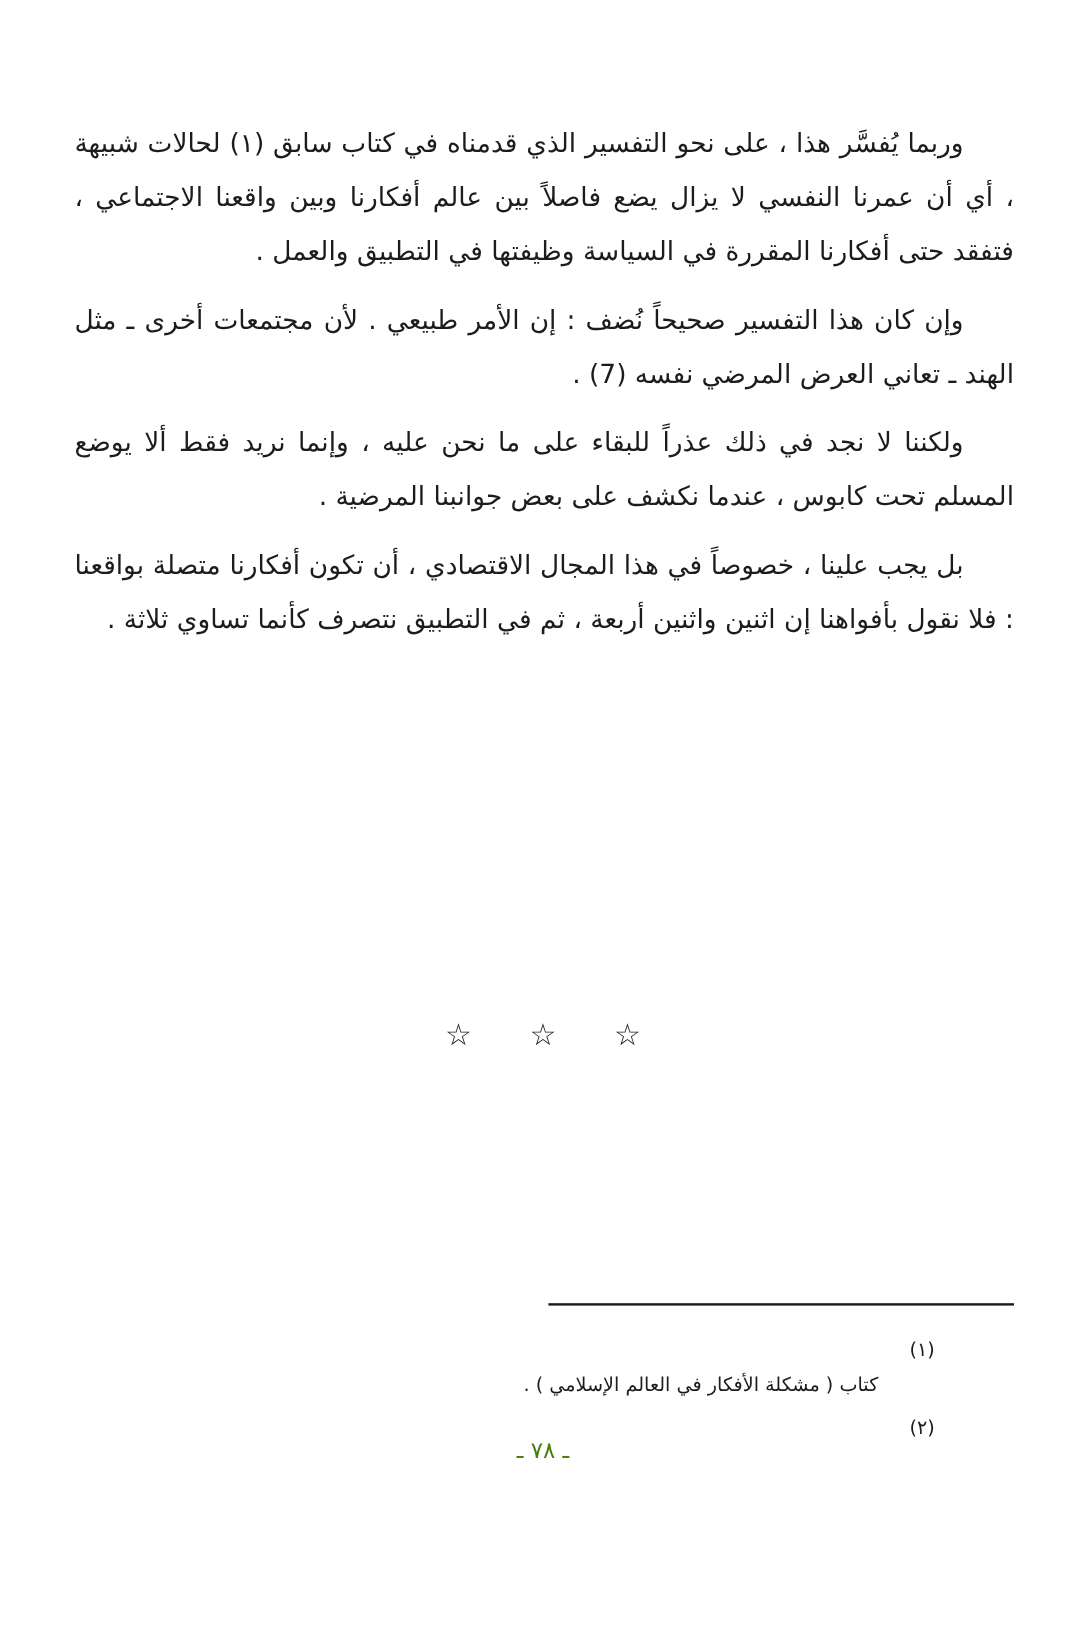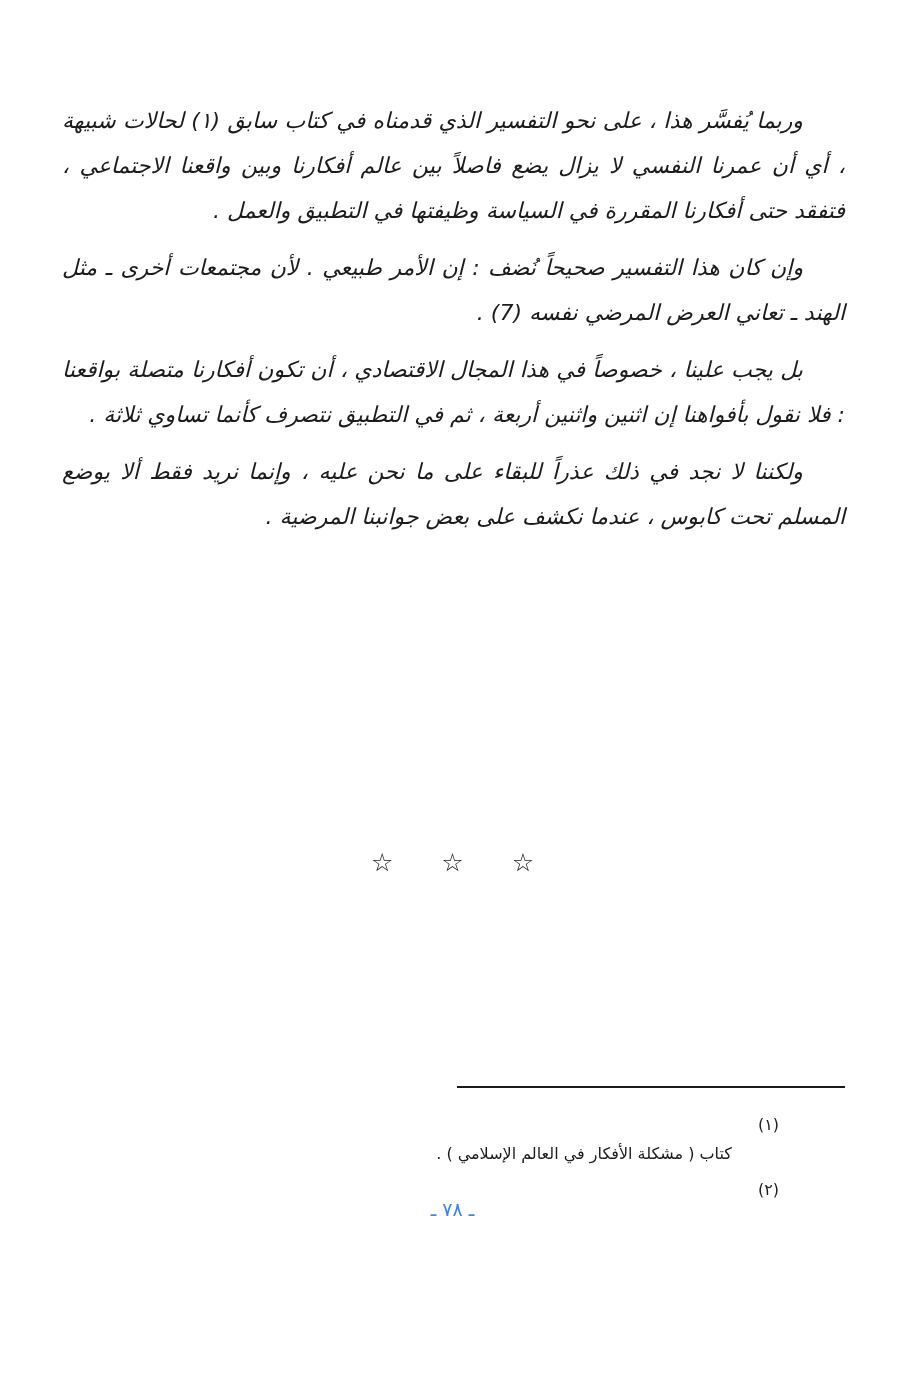--- a/index.html
+++ b/index.html
@@ -26,21 +26,20 @@
     top: 98px;
     right: 60px;
     left: 62px;
     font-size: 22px;
     line-height: 45px;
     text-align: justify;
   }
   .body-text p {
     margin: 0 0 12px 0;
     text-indent: 42px;
-    font-style: italic;
   }
   .stars {
     position: absolute;
     top: 848px;
     right: 0;
     left: 0;
     display: flex;
     justify-content: center;
     gap: 48px;
     font-size: 25px;
@@ -75,33 +74,33 @@
     flex: 1 1 auto;
     margin-top: 29px;
   }
   .page-number {
     position: absolute;
     top: 1198px;
     right: 0;
     left: 0;
     text-align: center;
     font-size: 19px;
-    color: #3b82f6;
+    color: #4d7c0f;
   }
 </style>
 </head>
 <body>
 
 <div class="page">
 
   <div class="body-text">
     <p>وربما يُفسَّر هذا ، على نحو التفسير الذي قدمناه في كتاب سابق (١) لحالات شبيهة ، أي أن عمرنا النفسي لا يزال يضع فاصلاً بين عالم أفكارنا وبين واقعنا الاجتماعي ، فتفقد حتى أفكارنا المقررة في السياسة وظيفتها في التطبيق والعمل .</p>
     <p>وإن كان هذا التفسير صحيحاً نُضف : إن الأمر طبيعي . لأن مجتمعات أخرى ـ مثل الهند ـ تعاني العرض المرضي نفسه (7) .</p>
+    <p>ولكننا لا نجد في ذلك عذراً للبقاء على ما نحن عليه ، وإنما نريد فقط ألا يوضع المسلم تحت كابوس ، عندما نكشف على بعض جوانبنا المرضية .</p>
     <p>بل يجب علينا ، خصوصاً في هذا المجال الاقتصادي ، أن تكون أفكارنا متصلة بواقعنا : فلا نقول بأفواهنا إن اثنين واثنين أربعة ، ثم في التطبيق نتصرف كأنما تساوي ثلاثة .</p>
-    <p>ولكننا لا نجد في ذلك عذراً للبقاء على ما نحن عليه ، وإنما نريد فقط ألا يوضع المسلم تحت كابوس ، عندما نكشف على بعض جوانبنا المرضية .</p>
   </div>
 
   <div class="stars">
     <span>☆</span>
     <span>☆</span>
     <span>☆</span>
   </div>
 
   <div class="footnotes">
     <div class="fn-rule"></div>

